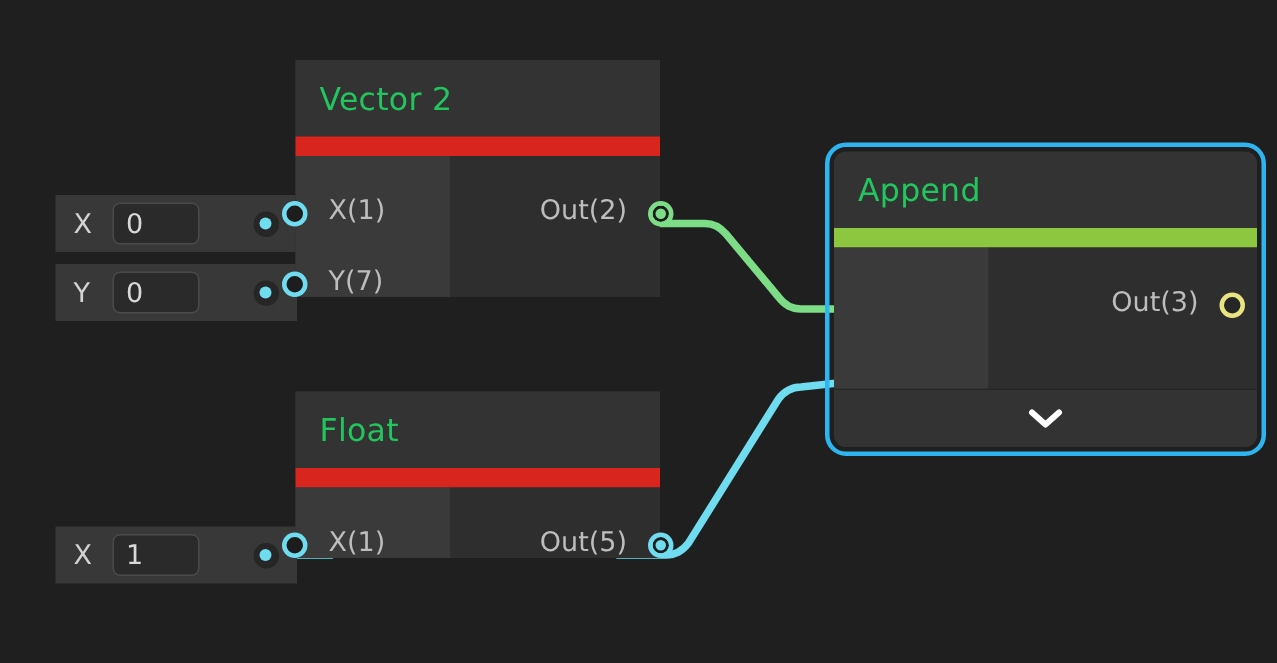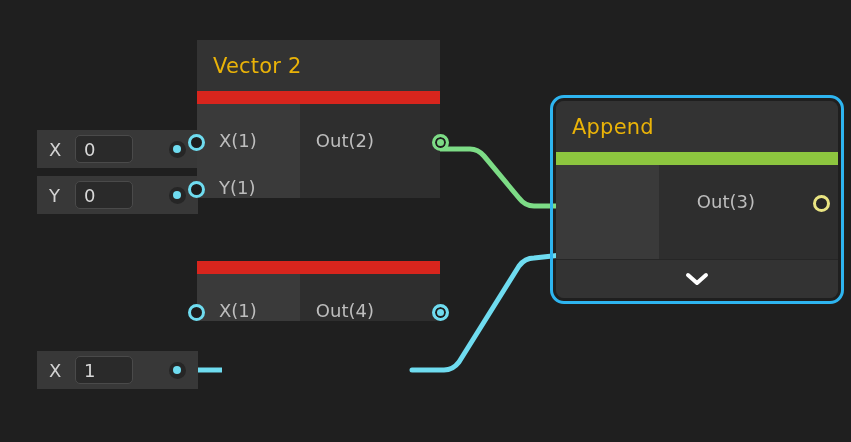--- a/index.html
+++ b/index.html
@@ -25,21 +25,21 @@
     pointer-events: none;
   }
 
   
   .node {
     position: absolute;
     background: #2e2e2e;
     box-sizing: border-box;
   }
   .node-title {
-    color: #eab308;
+    color: #22c55e;
     font-size: 21px;
     padding: 16px 0 14px 16px;
     letter-spacing: .2px;
     line-height: 1;
     background: #333333;
   }
   .accent-bar { height: 13px; width: 100%; }
   .node-body { display: flex; }
   .col-in {
     background: #3a3a3a;
@@ -49,21 +49,21 @@
     background: #2e2e2e;
     flex: 1 1 auto;
     position: relative;
   }
   .port-row {
     display: flex;
     align-items: flex-end;
     height: 47px;
     position: relative;
   }
-  .port-row.out { justify-content: flex-end; gap: 44px; }
+  .port-row.out { justify-content: flex-end; }
   .port-label {
     color: #bdbdbd;
     font-size: 18px;
     white-space: nowrap;
   }
   .col-in .port-label { margin-left: 14px; padding-right: 18px; }
   .col-out .port-label { margin-right: 14px; }
 
   
   .port {
@@ -199,45 +199,46 @@
     <div class="node-title">Vector 2</div>
     <div class="accent-bar" style="background:#d8251d;"></div>
     <div class="node-body">
       <div class="col-in" style="width:103px;">
         <div class="port-row">
           <span class="port hollow-cyan port-left"></span>
           <span class="port-label">X(1)</span>
         </div>
         <div class="port-row">
           <span class="port hollow-cyan port-left"></span>
-          <span class="port-label">Y(1)</span>
+          <span class="port-label">Y(7)</span>
         </div>
       </div>
       <div class="col-out">
         <div class="port-row out">
           <span class="port-label">Out(2)</span>
           <span class="port filled-green port-right"></span>
         </div>
         <div class="port-row"></div>
       </div>
     </div>
   </div>
 
   <div class="node" style="left:197px; top:261px; width:243px;">
+    <div class="node-title">Float</div>
     <div class="accent-bar" style="background:#d8251d;"></div>
     <div class="node-body">
       <div class="col-in" style="width:103px;">
         <div class="port-row">
           <span class="port hollow-cyan port-left"></span>
           <span class="port-label">X(1)</span>
         </div>
       </div>
       <div class="col-out">
         <div class="port-row out">
-          <span class="port-label">Out(4)</span>
+          <span class="port-label">Out(5)</span>
           <span class="port filled-cyan port-right"></span>
         </div>
       </div>
     </div>
   </div>
 
   <div class="node selected" style="left:556px; top:101px; width:282px;">
     <div class="node-title">Append</div>
     <div class="accent-bar" style="background:#8dc63f;"></div>
     <div class="node-body">

